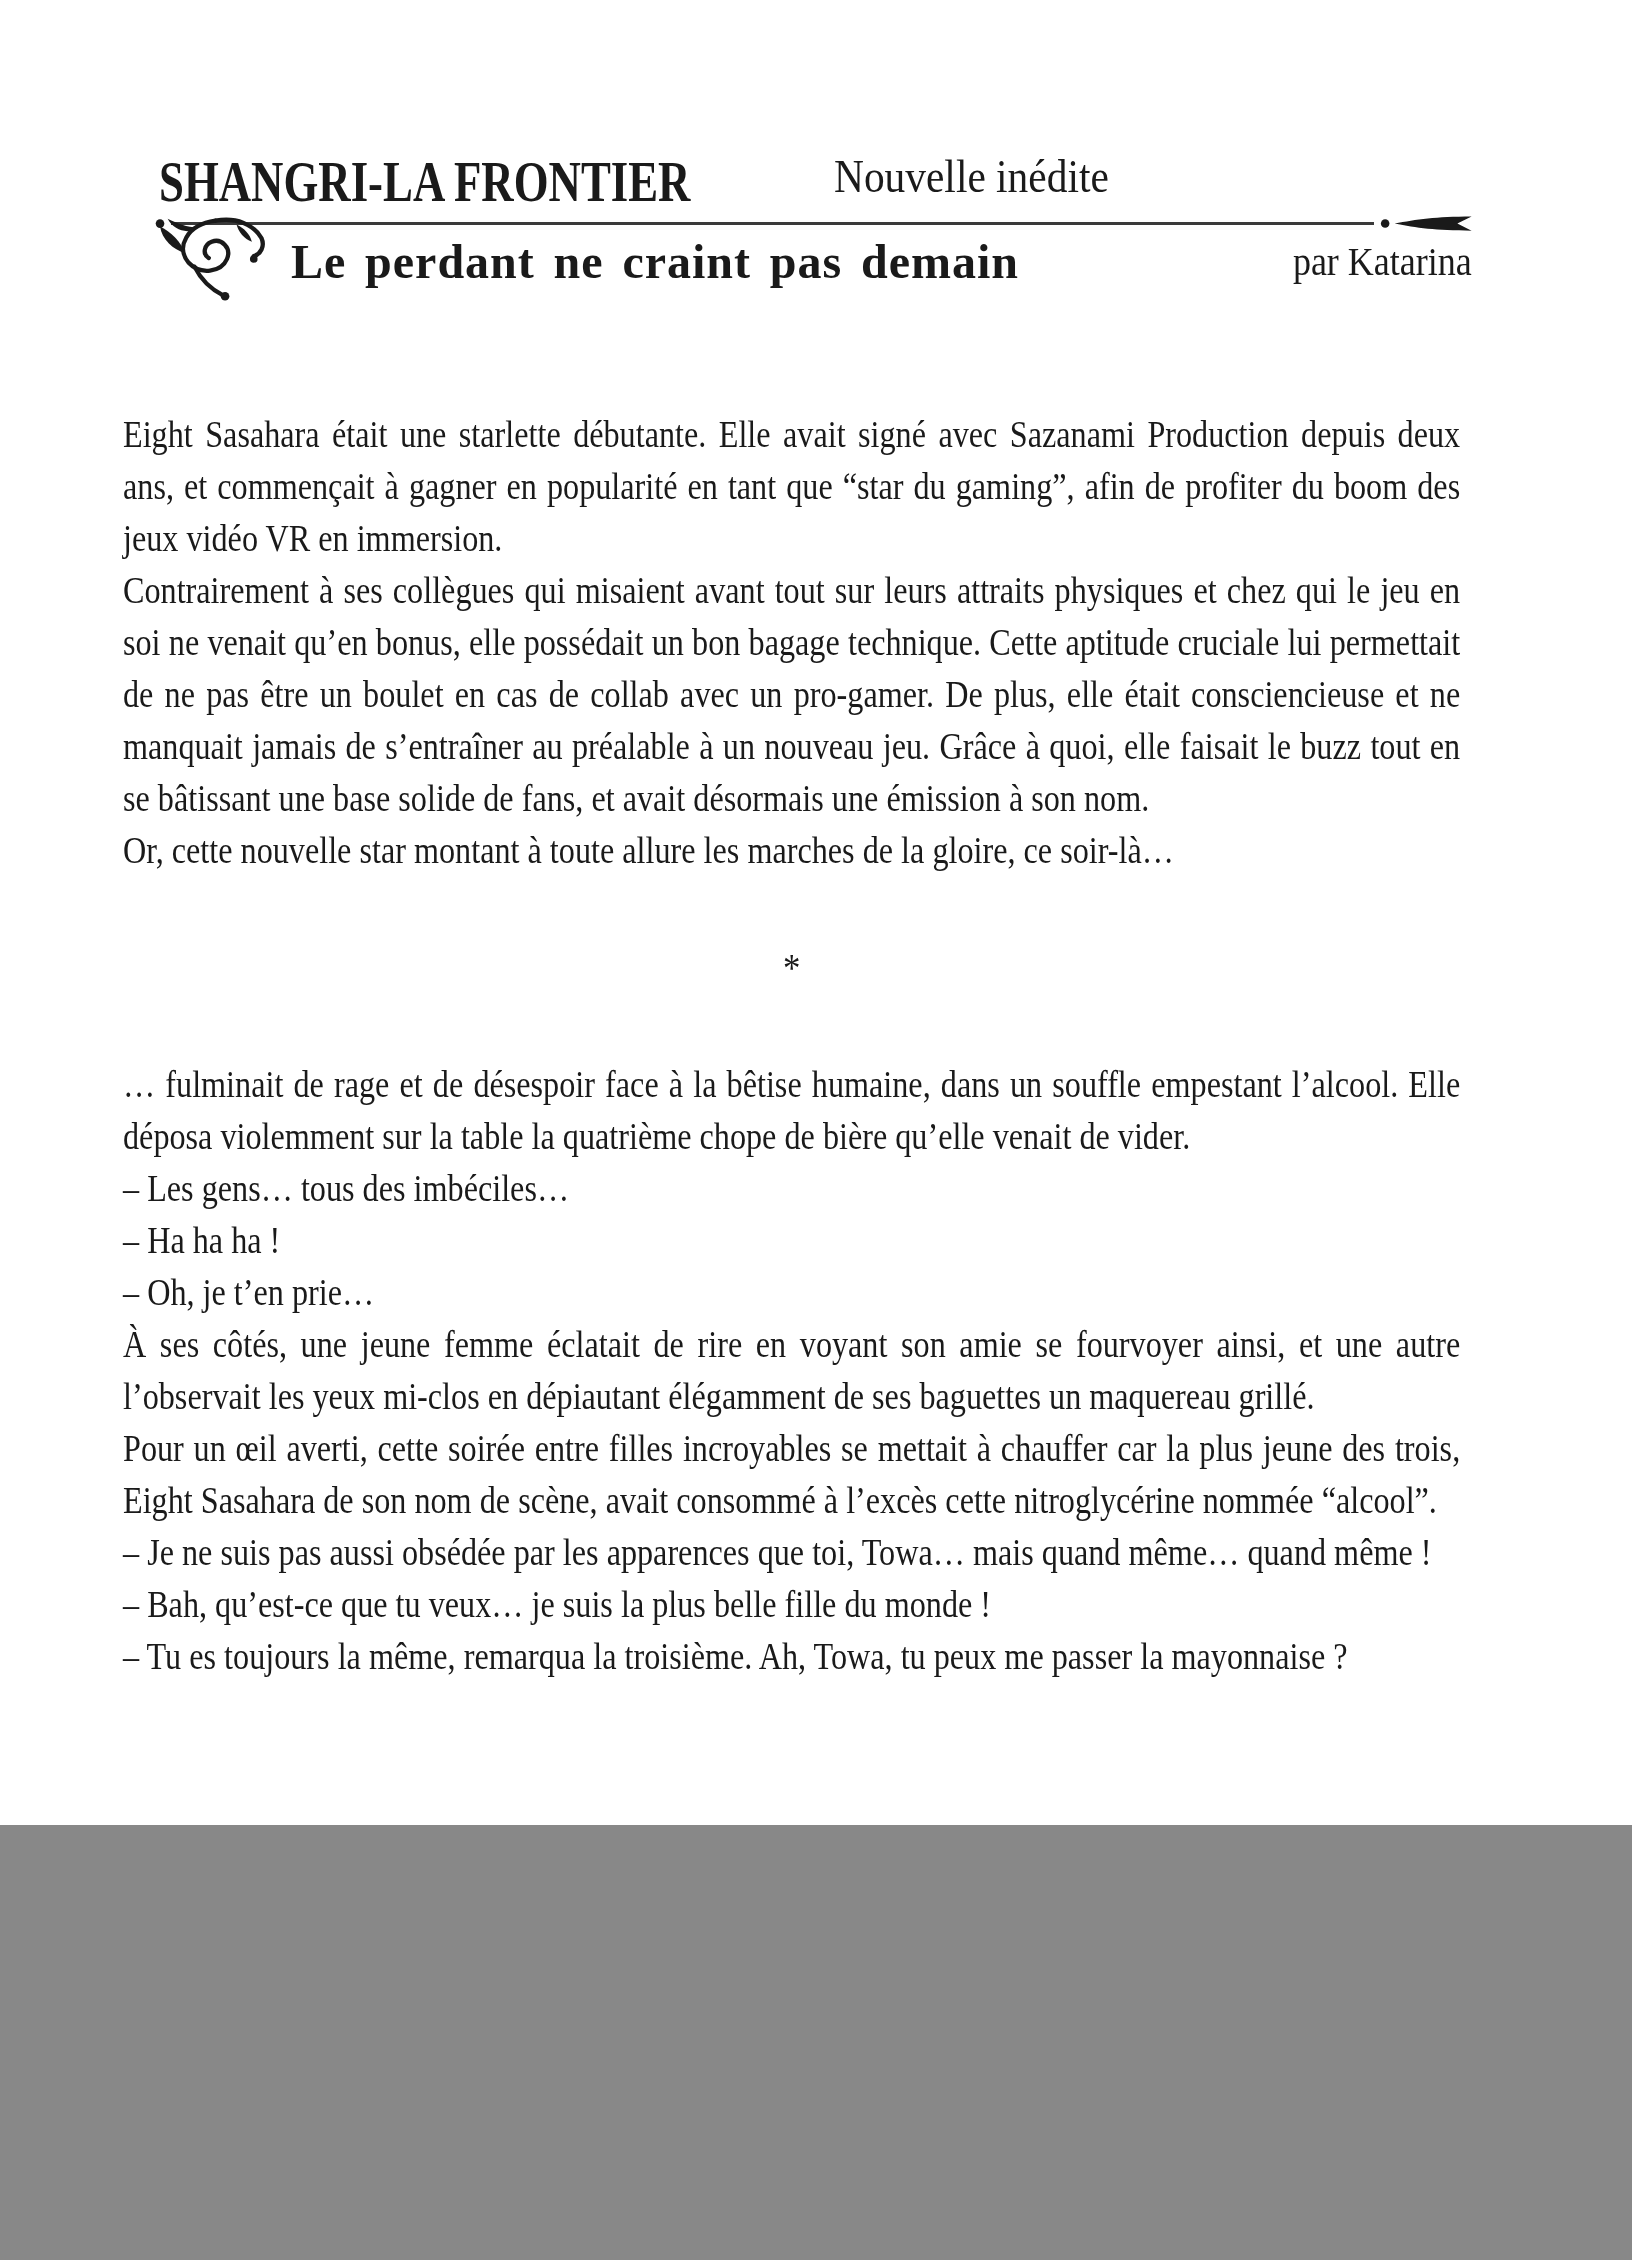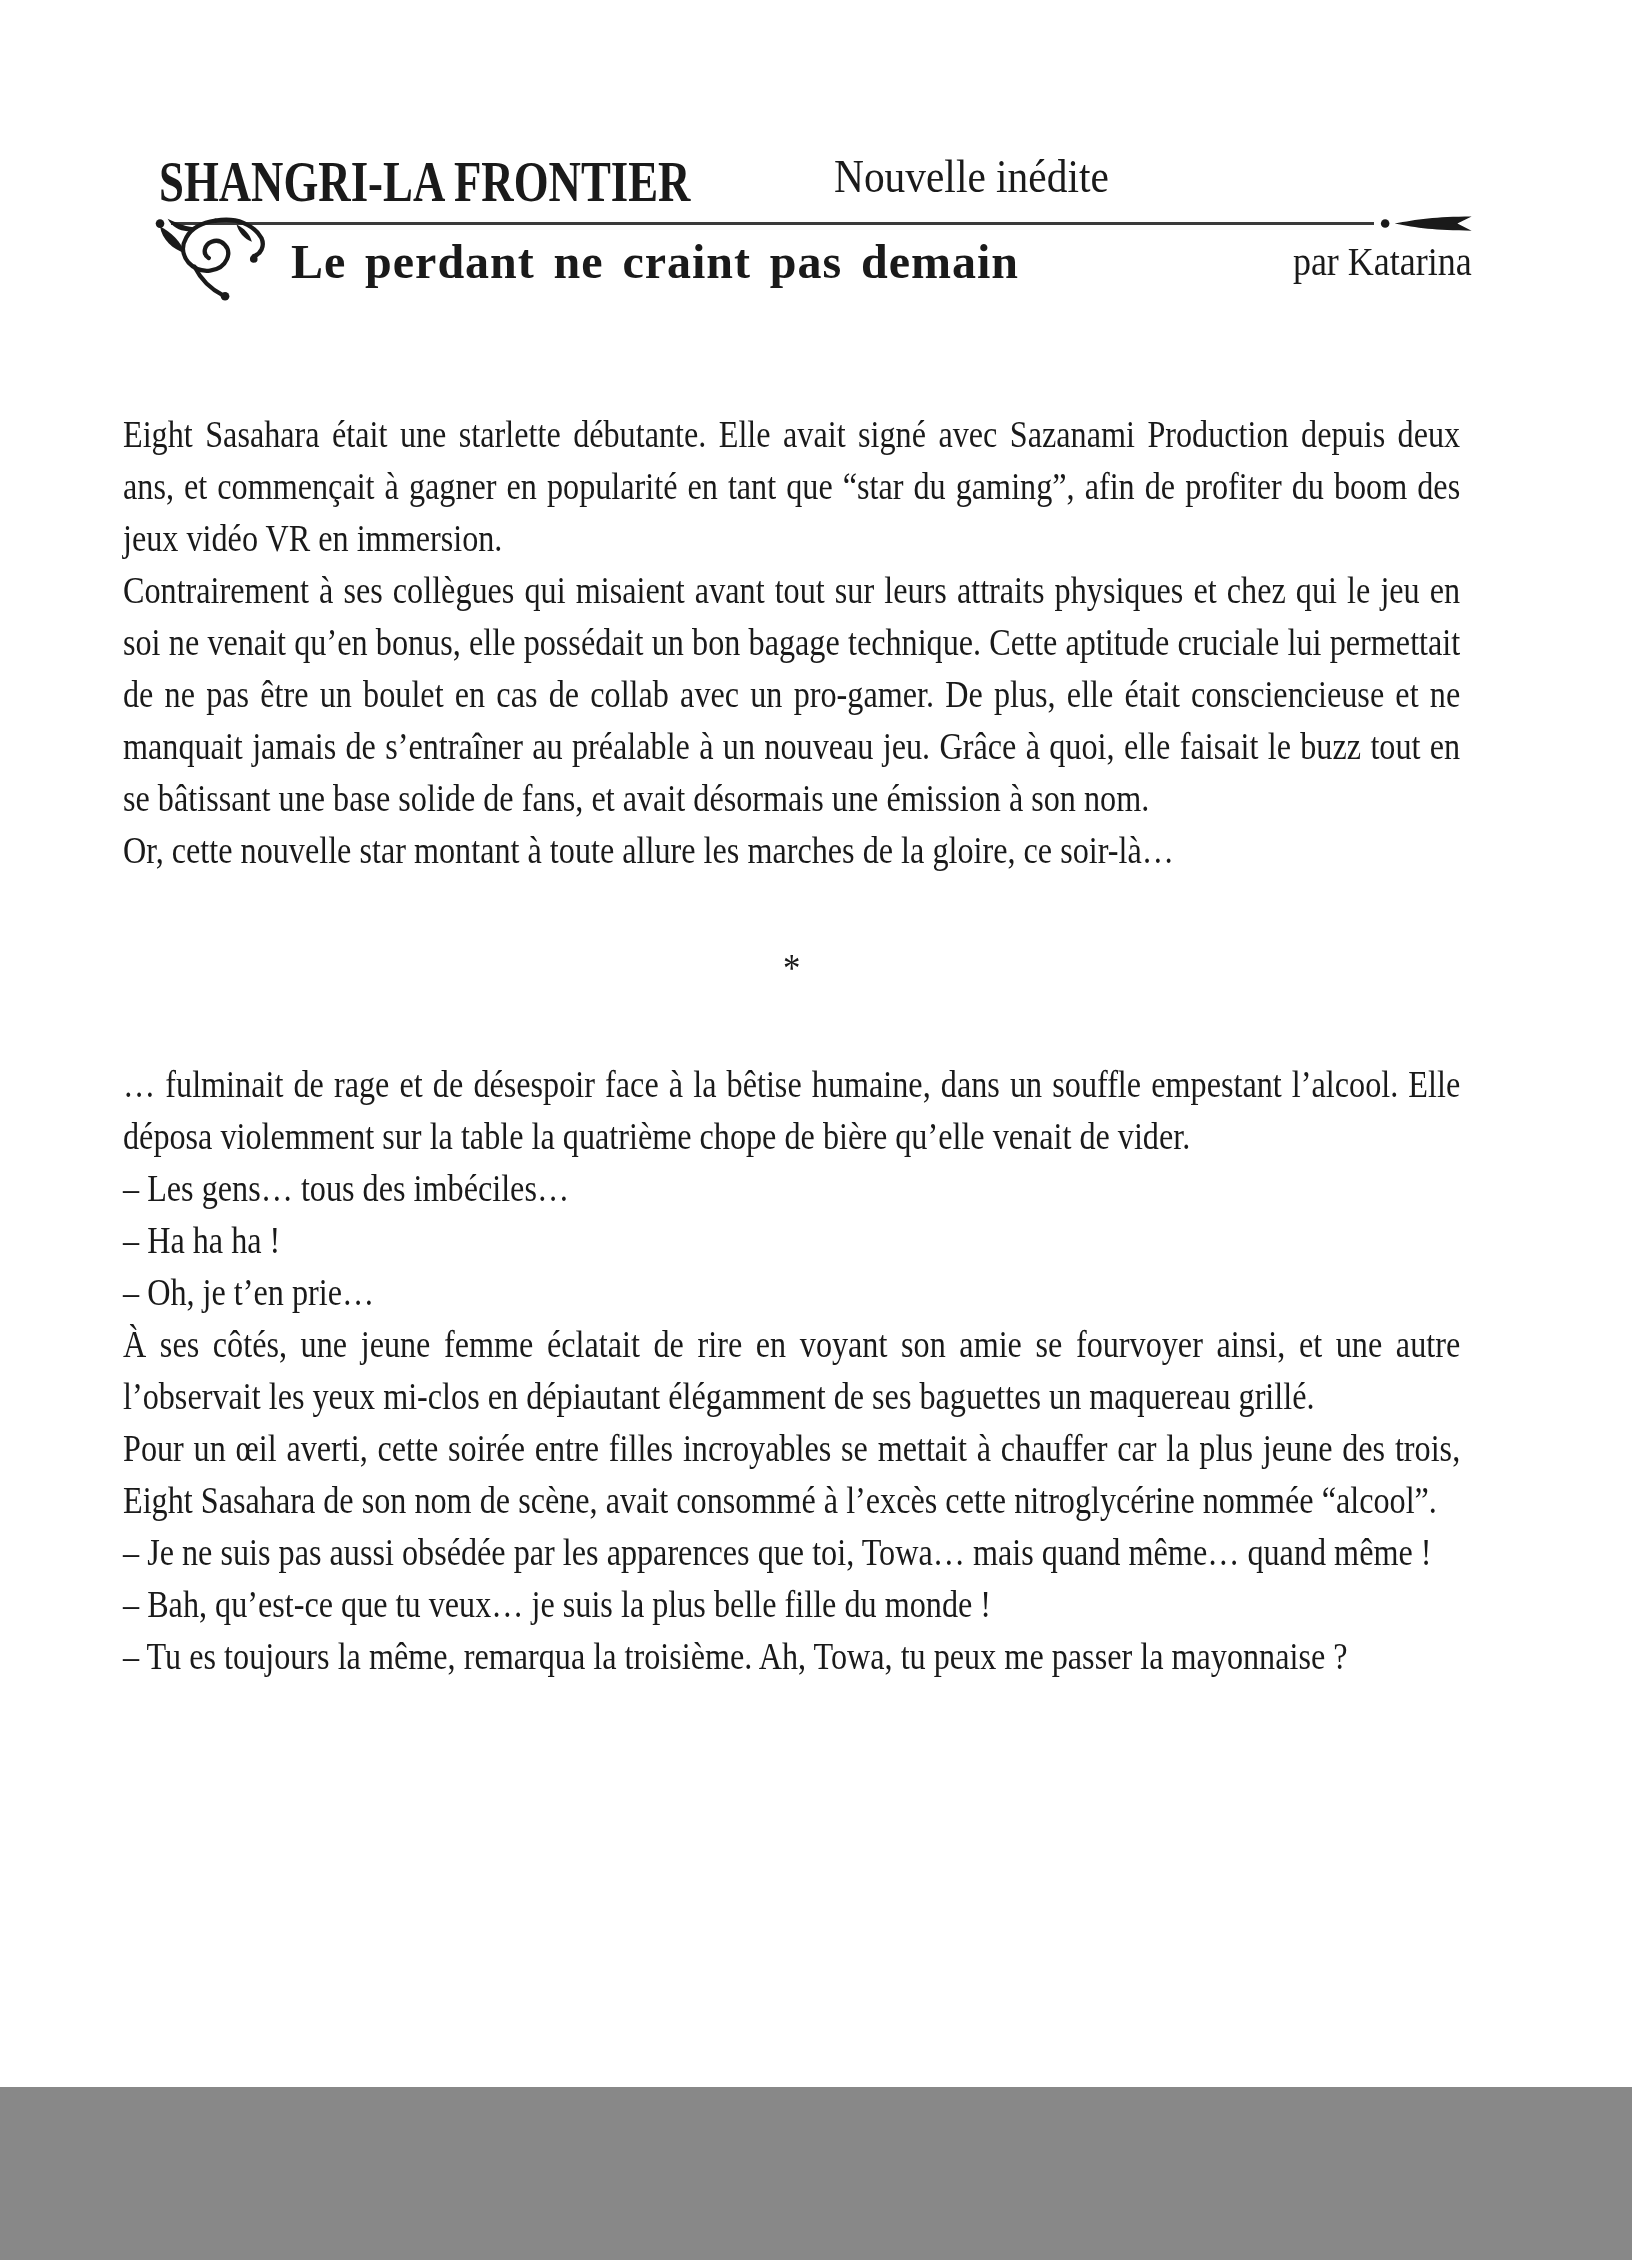--- a/index.html
+++ b/index.html
@@ -3,21 +3,21 @@
 <meta charset="utf-8">
 <style>
   :root{
     --ink:#1a1a1a;
     --rule:#3a3a3a;
     --paper:#ffffff;
   }
   html,body{margin:0;padding:0;background:#888;}
   .page{
     position:relative;
-    width:1632px;height:2087px;
+    width:1632px;height:1825px;
     background:var(--paper);
     font-family:"Liberation Serif","DejaVu Serif",serif;
     color:var(--ink);
     overflow:hidden;
   }
   
   .brand{
     position:absolute;left:159px;top:154px;
     font-size:56px;font-weight:700;line-height:1;
     letter-spacing:0px;white-space:nowrap;

